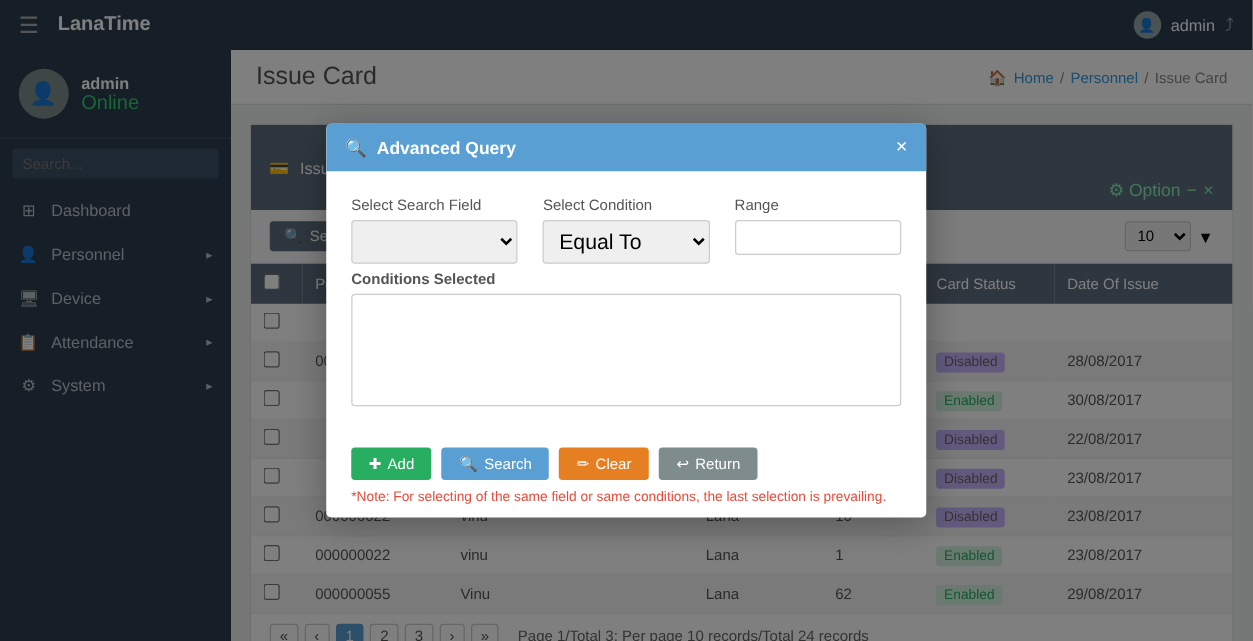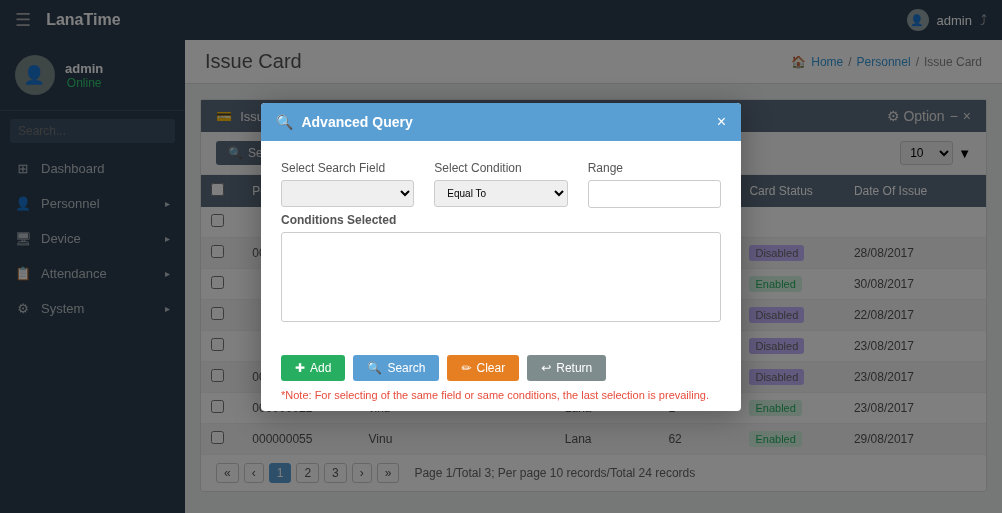--- a/index.html
+++ b/index.html
@@ -14,39 +14,39 @@
     .top-bar .user-icon { width: 22px; height: 22px; border-radius: 50%; background: #95a5a6; display: flex; align-items: center; justify-content: center; font-size: 11px; color: #fff; }
     .top-bar .share-icon { color: #aaa; font-size: 14px; cursor: pointer; }
 
     .main-area { display: flex; flex: 1; overflow: hidden; }
 
     
     .sidebar { width: 185px; background: #2c3e50; color: #fff; flex-shrink: 0; display: flex; flex-direction: column; overflow: hidden; }
     .sidebar .profile { padding: 15px; display: flex; align-items: center; gap: 10px; border-bottom: 1px solid #3d5166; }
     .sidebar .avatar { width: 40px; height: 40px; border-radius: 50%; background: #7f8c8d; display: flex; align-items: center; justify-content: center; color: #fff; font-size: 18px; }
     .sidebar .user-info .name { font-weight: bold; font-size: 13px; }
-    .sidebar .user-info .status { font-size: 12px; color: #2ecc71; text-align: center; }
+    .sidebar .user-info .status { font-size: 16px; color: #2ecc71; text-align: center; }
     .sidebar .search-box { padding: 8px 10px; }
     .sidebar .search-box input { width: 100%; background: #3d5166; border: none; border-radius: 3px; padding: 5px 8px; color: #fff; font-size: 12px; outline: none; }
     .sidebar nav { flex: 1; overflow-y: auto; }
     .sidebar .nav-item { display: flex; align-items: center; gap: 10px; padding: 10px 15px; color: #bdc3c7; cursor: pointer; font-size: 13px; }
     .sidebar .nav-item .nav-icon { width: 16px; text-align: center; }
     .sidebar .nav-item .arrow { margin-left: auto; font-size: 10px; }
 
     
     .content { flex: 1; overflow-y: auto; background: #ecf0f1; }
     .content-header { background: #fff; padding: 10px 20px; border-bottom: 1px solid #ddd; display: flex; align-items: center; justify-content: space-between; }
     .content-header .page-title { font-size: 20px; color: #555; }
     .content-header .breadcrumb { display: flex; align-items: center; gap: 5px; font-size: 12px; color: #888; }
     .content-header .breadcrumb a { color: #3498db; text-decoration: none; }
 
     .card { background: #fff; margin: 15px; border-radius: 3px; border: 1px solid #ddd; }
     .card-header { background: #5d6d7e; color: #fff; padding: 8px 15px; display: flex; align-items: center; gap: 8px; font-size: 13px; }
     .card-header .card-actions { margin-left: auto; display: flex; gap: 5px; }
-    .card-header .card-btn { background: none; border: none; color: #e5e5e5; cursor: pointer; font-size: 14px; }
+    .card-header .card-btn { background: none; border: none; color: #86efac; cursor: pointer; font-size: 14px; margin-top: 36px; }
 
     .toolbar { padding: 8px 15px; background: #f9f9f9; border-bottom: 1px solid #eee; display: flex; align-items: center; gap: 8px; }
     .btn-toolbar { padding: 5px 12px; border: none; border-radius: 3px; cursor: pointer; font-size: 12px; color: #fff; display: flex; align-items: center; gap: 5px; }
     .btn-search { background: #5d6d7e; }
     .btn-advanced { background: #5a9fd4; }
     .btn-clear { background: #fff; color: #555; border: 1px solid #ccc; }
 
     table { width: 100%; border-collapse: collapse; font-size: 12px; }
     table thead { background: #5d6d7e; color: #fff; }
     table thead th { padding: 8px 10px; text-align: left; font-weight: normal; }
@@ -64,21 +64,21 @@
 
     
     .modal-overlay { position: absolute; top: 0; left: 0; width: 1002px; height: 513px; background: rgba(0,0,0,0.5); display: flex; align-items: center; justify-content: center; z-index: 100; }
     .modal { background: #fff; border-radius: 4px; width: 480px; overflow: hidden; box-shadow: 0 5px 30px rgba(0,0,0,0.3); }
     .modal-header { background: #5a9fd4; color: #fff; padding: 10px 15px; display: flex; align-items: center; gap: 8px; font-size: 14px; font-weight: bold; }
     .modal-header .close-btn { margin-left: auto; cursor: pointer; font-size: 16px; background: none; border: none; color: #fff; }
     .modal-body { padding: 20px; }
     .form-row { display: flex; gap: 20px; margin-bottom: 5px; }
     .form-group { flex: 1; }
     .form-group label { display: block; font-size: 12px; color: #555; margin-bottom: 5px; }
-    .form-group select, .form-group input { width: 100%; padding: 6px 8px; border: 1px solid #ccc; border-radius: 3px; font-size: 10px; outline: none; }
+    .form-group select, .form-group input { width: 100%; padding: 6px 8px; border: 1px solid #ccc; border-radius: 3px; font-size: 17px; outline: none; }
     .conditions-label { font-size: 12px; color: #555; margin-bottom: 5px; font-weight: bold; }
     .conditions-box { width: 100%; height: 90px; border: 1px solid #ccc; border-radius: 3px; padding: 5px; font-size: 12px; resize: none; outline: none; }
     .modal-footer { padding: 10px 20px; display: flex; align-items: center; gap: 8px; }
     .modal-footer .note { font-size: 11px; color: #e74c3c; margin-left: 0; flex: 1; }
     .modal-btn { padding: 6px 14px; border: none; border-radius: 3px; cursor: pointer; font-size: 12px; color: #fff; display: flex; align-items: center; gap: 5px; }
     .btn-add { background: #27ae60; }
     .btn-modal-search { background: #5a9fd4; }
     .btn-modal-clear { background: #e67e22; }
     .btn-return { background: #7f8c8d; }
     .modal-btns { display: flex; gap: 8px; }

